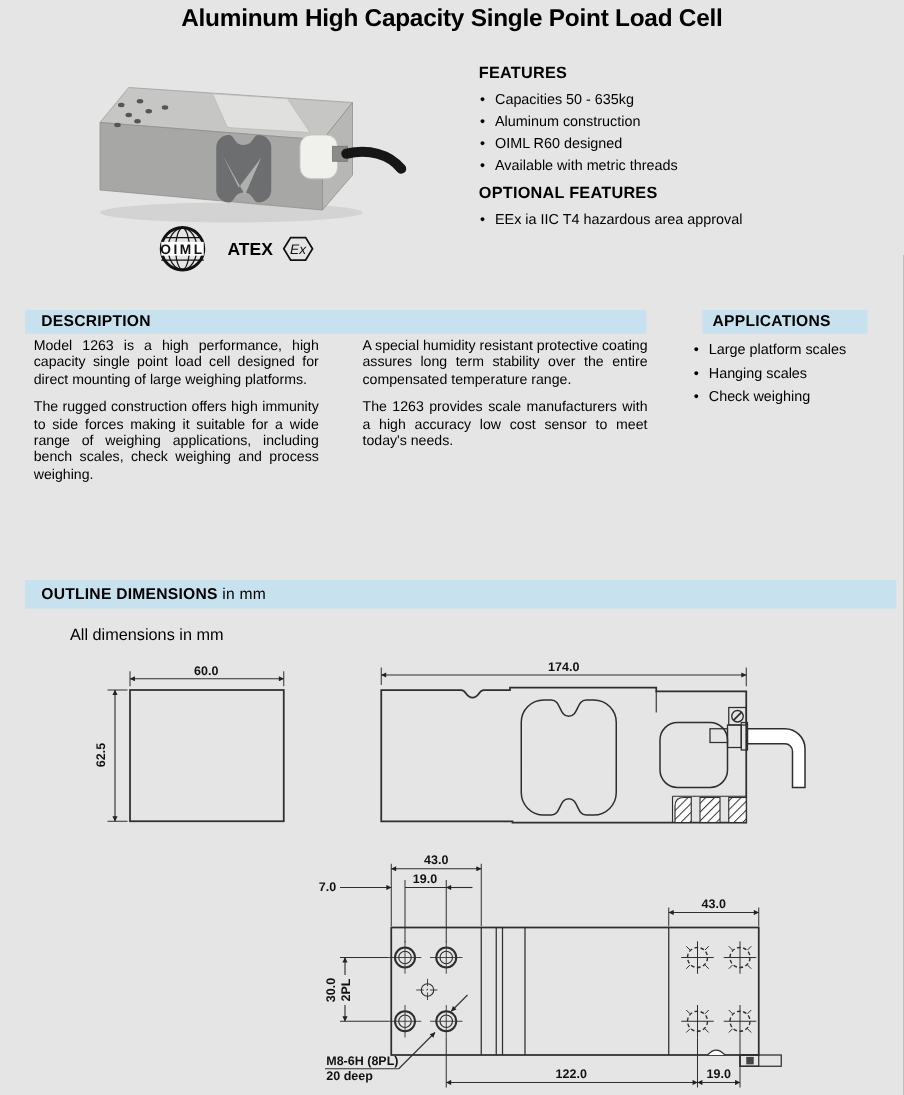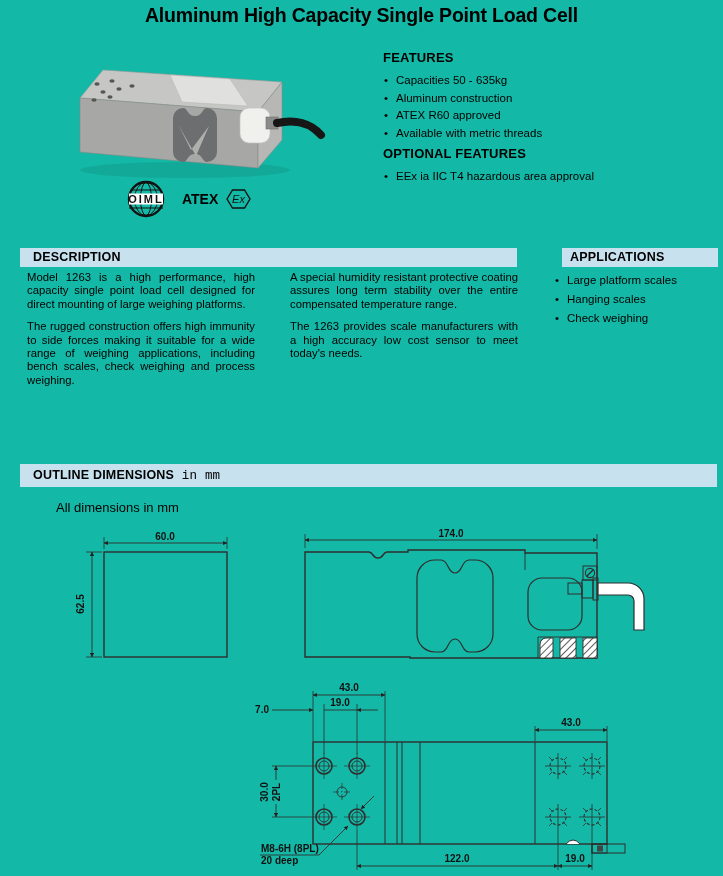--- a/index.html
+++ b/index.html
@@ -1,17 +1,17 @@
 <!DOCTYPE html>
 <html><head>
 <meta charset="utf-8">
 <style>
   html,body{margin:0;padding:0;background:#888;}
   .page{
-    position:relative;width:723px;height:876px;background:#14b8a6;
+    position:relative;width:723px;height:876px;background:#e5e5e5;
     font-family:"Liberation Sans",sans-serif;color:#000;overflow:hidden;
     margin:0 auto;
   }
   .abs{position:absolute;}
   .title{
     top:4px;left:0;width:723px;text-align:center;
     font-size:19.5px;font-weight:bold;letter-spacing:-0.2px;
   }
   
   .features{top:50px;left:383px;width:335px;}
@@ -19,23 +19,23 @@
   .feat-head.optional{margin-top:4px;}
   .blist{margin:0;padding:0;list-style:none;}
   .blist li{position:relative;font-size:11.5px;line-height:17.5px;padding-left:13px;}
   .blist li::before{content:"\2022";position:absolute;left:1px;top:0;}
   .blist.apps li{line-height:19px;}
   
   .bar{
     background:#c8e1ef;height:19px;line-height:19px;
     font-size:12.5px;font-weight:bold;letter-spacing:0.2px;
   }
-  .bar .suffix{font-weight:normal;font-family:Liberation Mono, monospace;}
+  .bar .suffix{font-weight:normal;}
   .bar-desc{top:248px;left:20px;width:497px;padding-left:13px;box-sizing:border-box;}
-  .bar-apps{top:248px;left:562px;width:156px;padding-left:8px;box-sizing:border-box;}
+  .bar-apps{top:248px;left:562px;width:132px;padding-left:8px;box-sizing:border-box;}
   .bar-outline{top:464px;left:20px;width:697px;height:23px;line-height:23px;padding-left:13px;box-sizing:border-box;}
   
   .dcol{font-size:11.3px;line-height:13.4px;text-align:justify;}
   .dcol p{margin:0 0 9px 0;}
   .dcol1{top:271px;left:27px;width:228px;}
   .dcol2{top:271px;left:290px;width:228px;}
   .apps-list{top:271px;left:554px;width:165px;}
   .dims-note{top:500px;left:56px;font-size:13px;}
   svg text{font-family:"Liberation Sans",sans-serif;}
   .dimtxt{font-size:10px;font-weight:bold;fill:#111;}
@@ -96,21 +96,21 @@
       <polygon points="107,19 112.5,10 124.5,10 130,19 124.5,28 112.5,28" fill="none" stroke="#111" stroke-width="1.4"></polygon>
       <text x="118.5" y="23" text-anchor="middle" font-family="DejaVu Serif, serif" font-style="italic" font-size="11" fill="#111">Ex</text>
     </g>
   </svg>
 
   <div class="abs features">
     <div class="feat-head">FEATURES</div>
     <ul class="blist">
       <li>Capacities 50 - 635kg</li>
       <li>Aluminum construction</li>
-      <li>ATEX R60 approved</li>
+      <li>OIML R60 designed</li>
       <li>Available with metric threads</li>
     </ul>
     <div class="feat-head optional">OPTIONAL FEATURES</div>
     <ul class="blist">
       <li>EEx ia IIC T4 hazardous area approval</li>
     </ul>
   </div>
 
   <div class="abs bar bar-desc">
     <span>DESCRIPTION</span>

